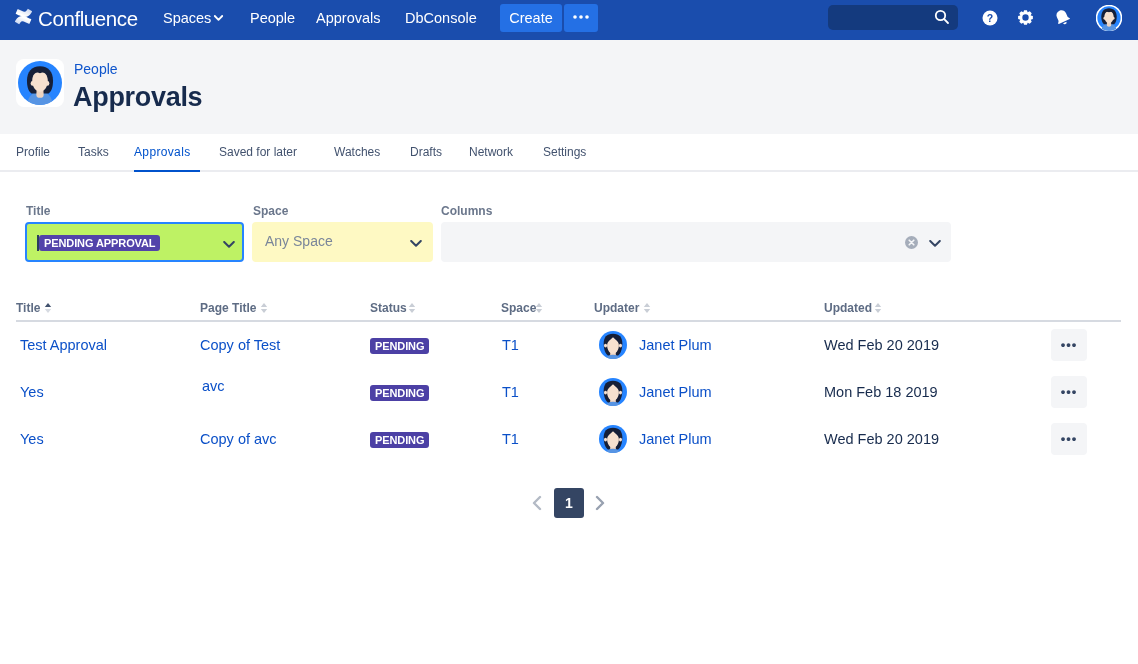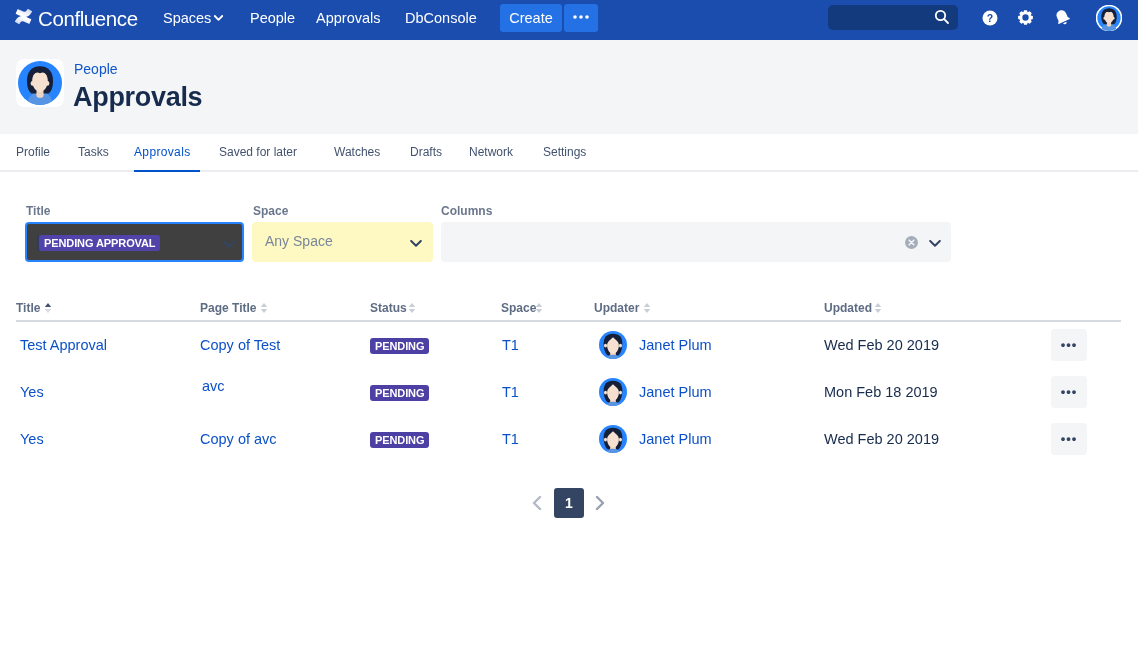--- a/index.html
+++ b/index.html
@@ -23,21 +23,21 @@
 
 
 #tabs { position:absolute; left:0; top:145px; width:1138px; }
 #tabrule { position:absolute; left:0; top:170px; width:1138px; height:2px; background:#ebecf0; }
 .tab { position:absolute; top:0; font-size:12px; color:#42526e; }
 .tab.active { color:#0052cc; letter-spacing:0.35px; }
 #tab-underline { position:absolute; left:134px; top:25px; width:66px; height:2px; background:#0052cc; z-index:2; }
 
 
 .flabel { position:absolute; font-size:12px; font-weight:bold; color:#6b778c; }
-#f-filter { position:absolute; left:25px; top:222px; width:219px; height:40px; border:2px solid #2684ff; border-radius:4px; background:#404040; }
+#f-filter { position:absolute; left:25px; top:222px; width:219px; height:40px; border:2px solid #2684ff; border-radius:4px; background:#bef264; }
 #f-space { position:absolute; left:252px; top:222px; width:181px; height:40px; border-radius:4px; background:#fef9c3; }
 #f-cols { position:absolute; left:441px; top:222px; width:510px; height:40px; border-radius:4px; background:#f4f5f7; }
 .loz { display:inline-block; background:#5243aa; color:#fff; font-size:11px; font-weight:bold; border-radius:3px; padding:0 5px; line-height:16px; height:16px; letter-spacing:-0.1px; }
 .selchev { position:absolute; width:12px; height:7px; }
 .tag { display:inline-block; background:#dfe1e6; border-radius:3px; color:#253858; font-size:13.5px; height:19px; line-height:19px; padding:0 6px; margin-right:4px; }
 .tag .x { font-size:10px; font-weight:bold; margin-left:6px; }
 
 
 .th { position:absolute; top:301px; font-size:12px; font-weight:bold; color:#5e6c84; }
 .sortsvg { position:absolute; top:303px; }

